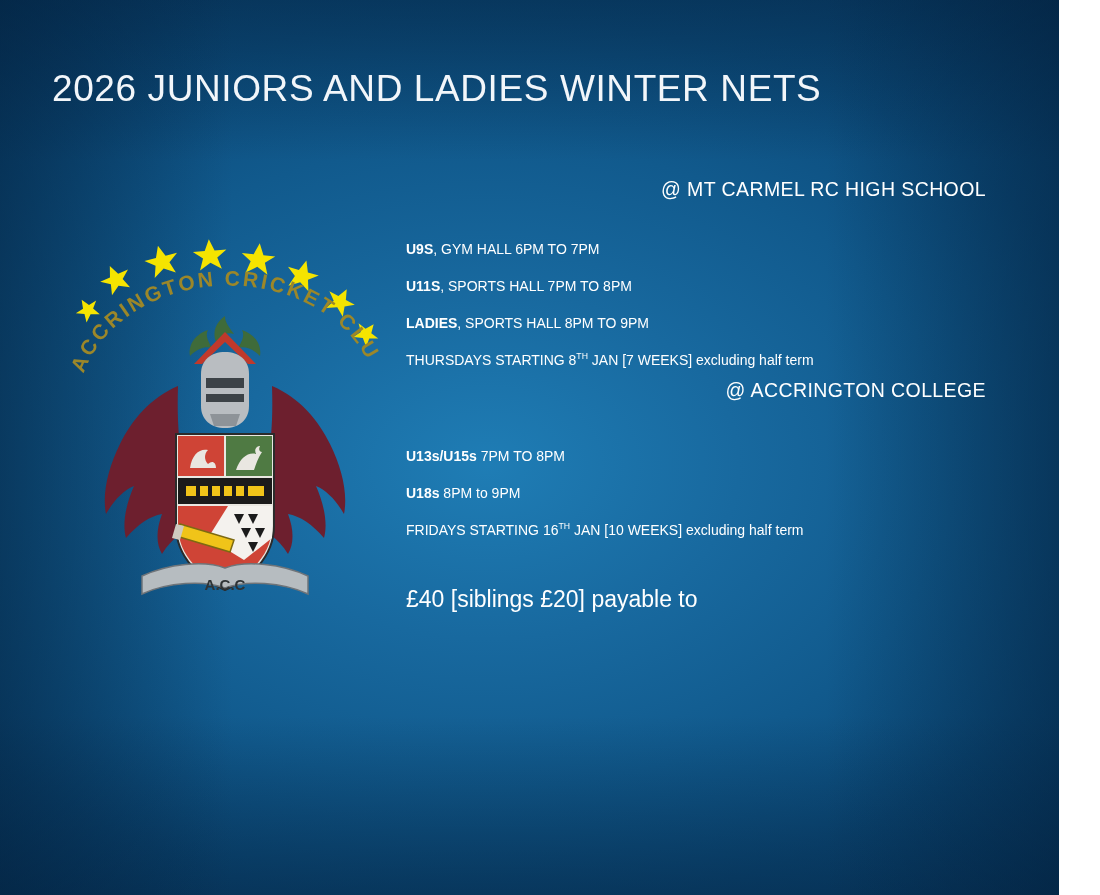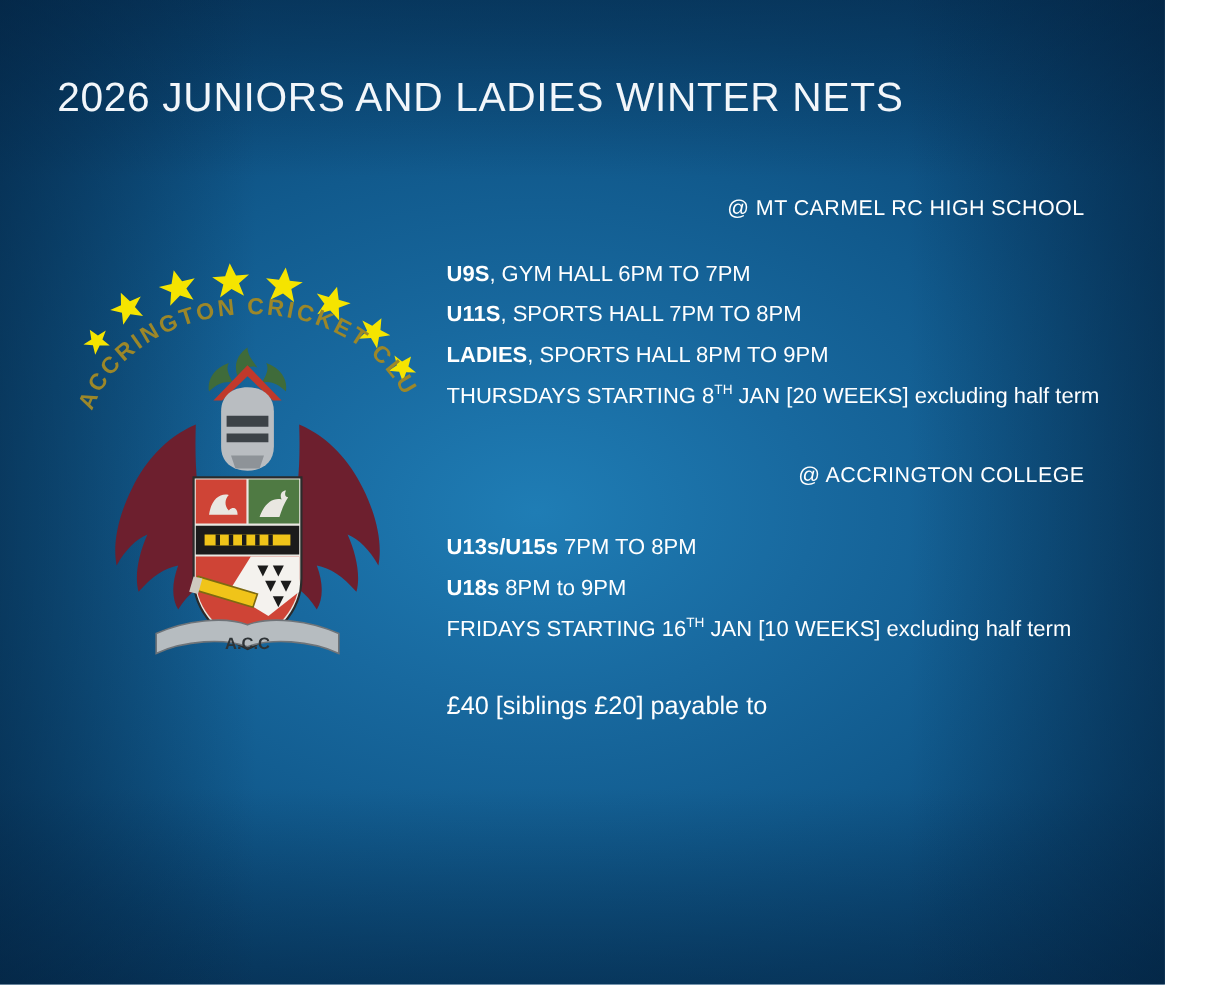--- a/index.html
+++ b/index.html
@@ -65,25 +65,24 @@
   .venue {
     font-size: 19.5px;
     letter-spacing: 0.4px;
     text-transform: uppercase;
     color: #ffffff;
     margin: 0 0 30px 0;
     text-align: right;
     width: 580px;
   }
   .venue.second {
-    margin-top: 42px;
     margin-bottom: 36px;
   }
   .line {
-    font-size: 20px;
+    font-size: 14px;
     line-height: 37px;
     color: #ffffff;
     white-space: nowrap;
   }
   .line b {
     font-weight: 700;
   }
   .line sup {
     font-size: 0.62em;
     vertical-align: super;
@@ -216,21 +215,21 @@
     <div class="line">
       <b>U9S</b><span>, GYM HALL 6PM TO 7PM</span>
     </div>
     <div class="line">
       <b>U11S</b><span>, SPORTS HALL 7PM TO 8PM</span>
     </div>
     <div class="line">
       <b>LADIES</b><span>, SPORTS HALL 8PM TO 9PM</span>
     </div>
     <div class="line">
-      <span>THURSDAYS STARTING 8</span><sup>TH</sup><span> JAN [20 WEEKS] </span><span>excluding half term</span>
+      <span>THURSDAYS STARTING 8</span><sup>TH</sup><span> JAN [7 WEEKS] </span><span>excluding half term</span>
     </div>
 
     <div class="venue second">@ ACCRINGTON COLLEGE</div>
 
     <div class="line">
       <b>U13s/U15s</b><span> 7PM TO 8PM</span>
     </div>
     <div class="line">
       <b>U18s</b><span> 8PM to 9PM</span>
     </div>

